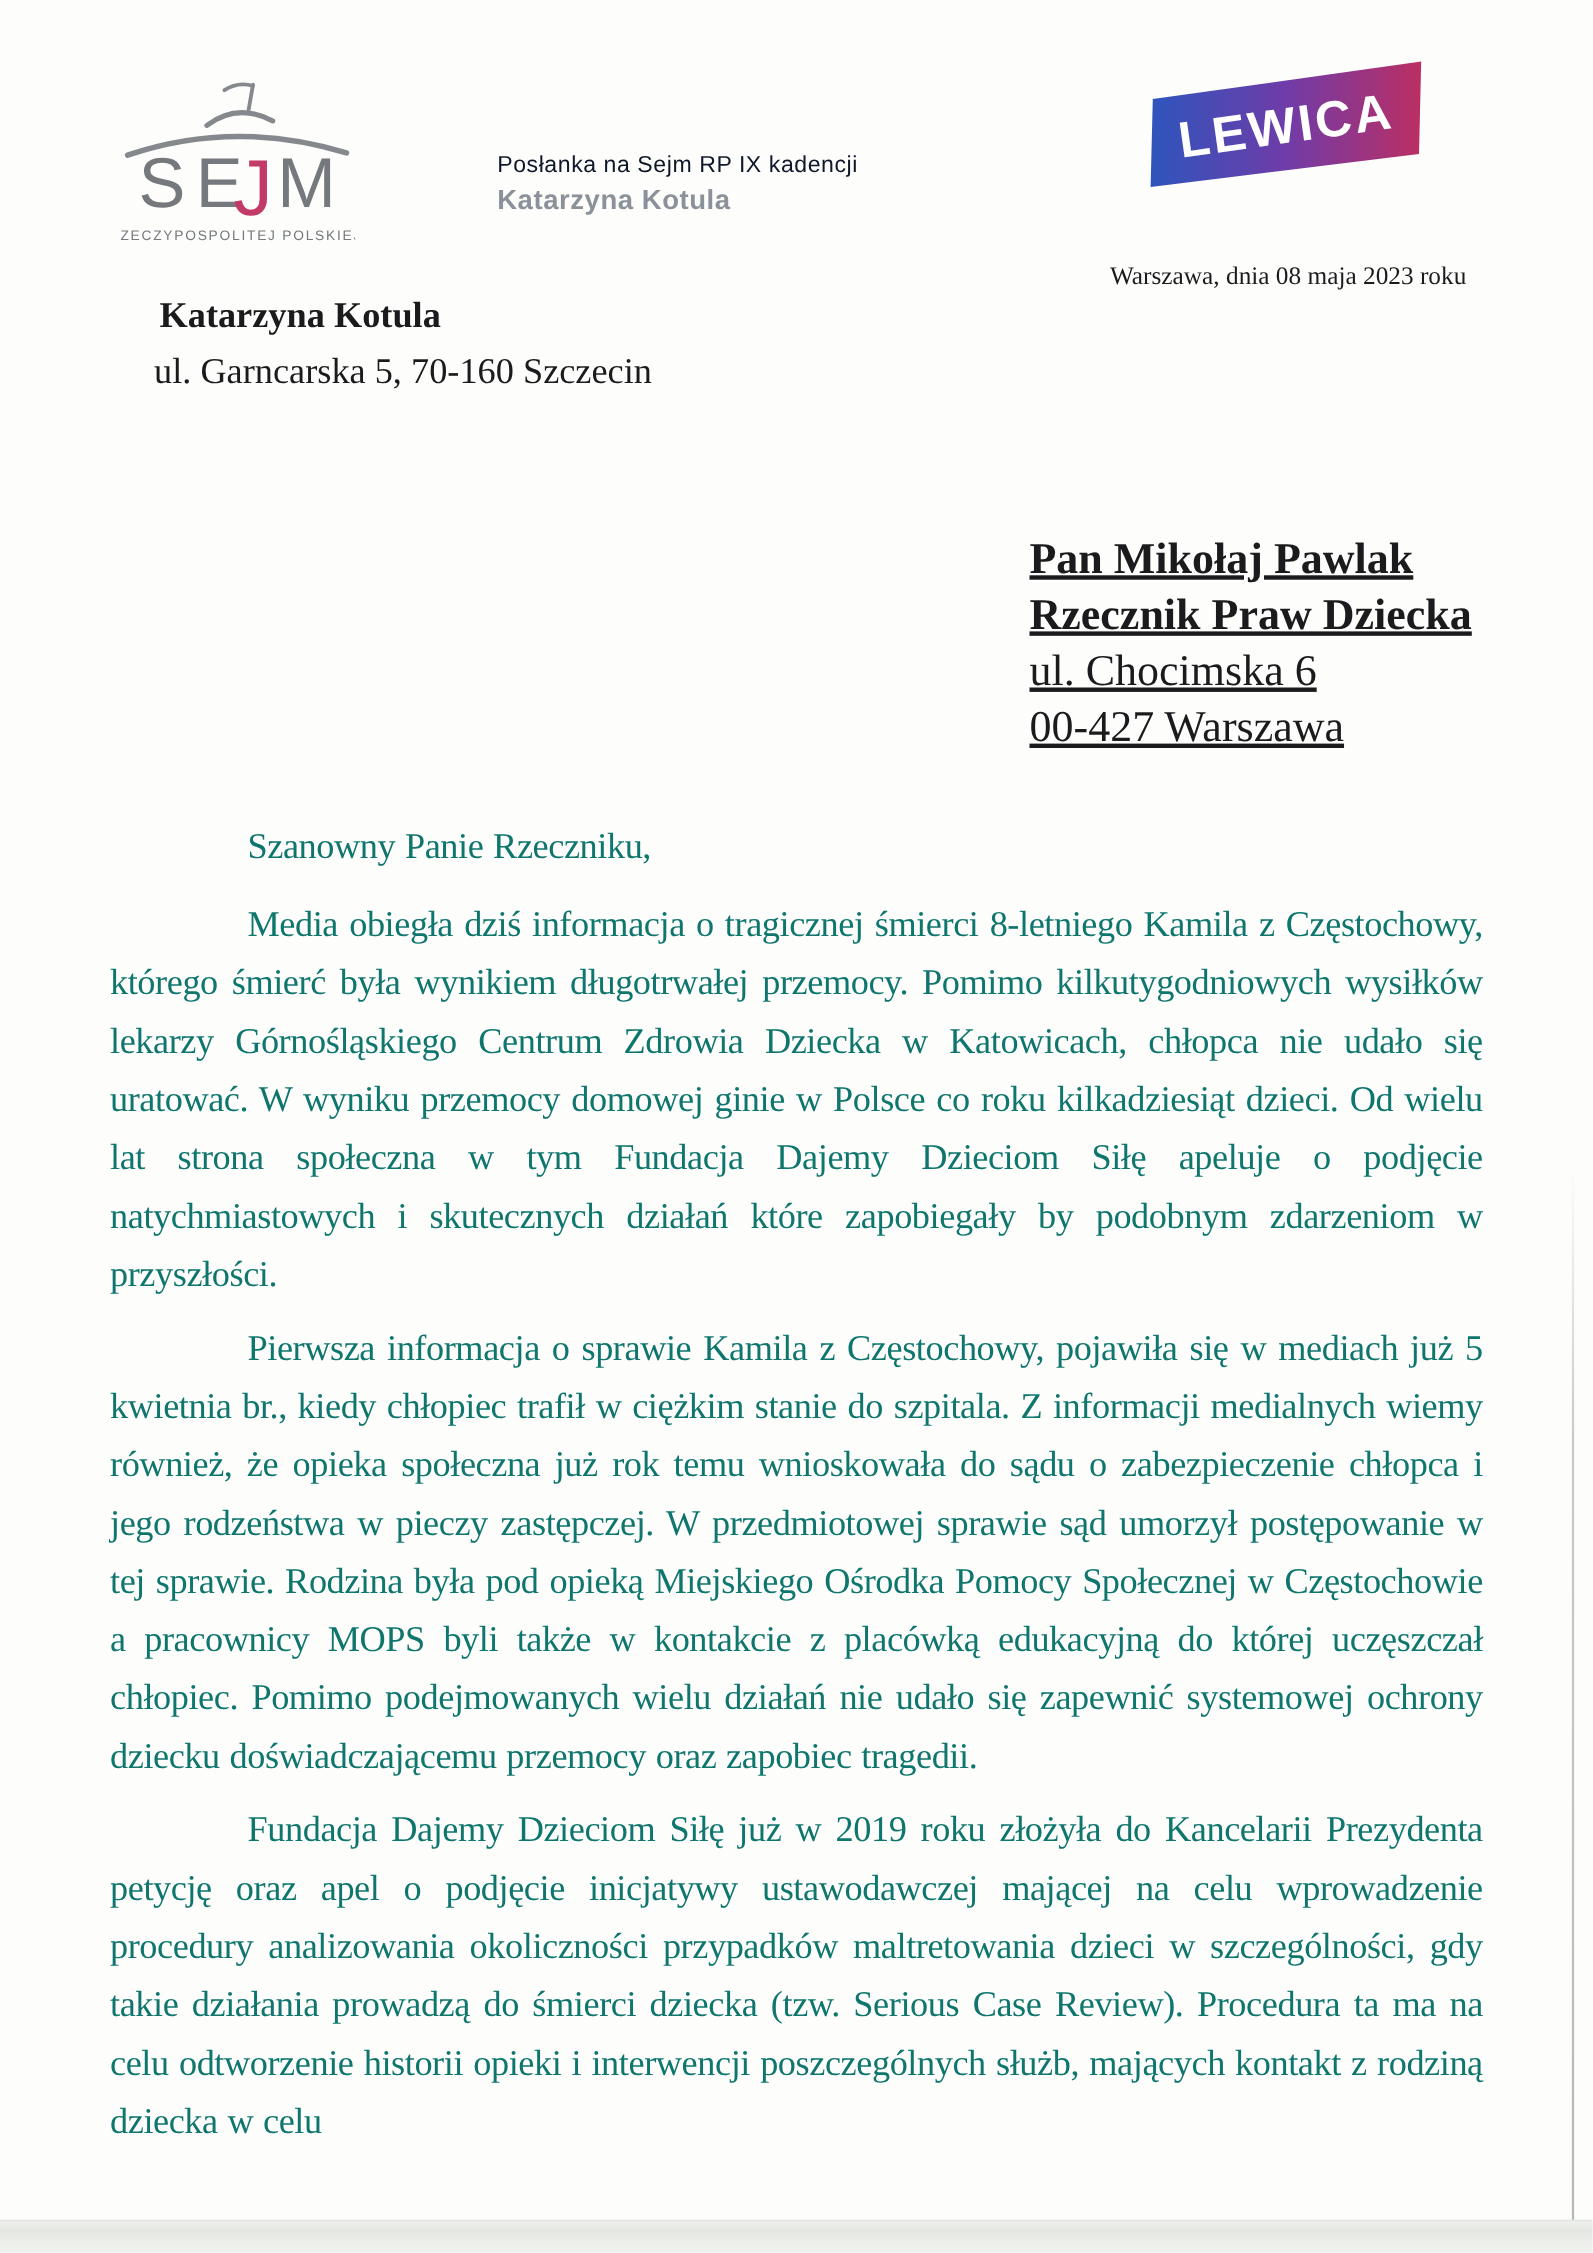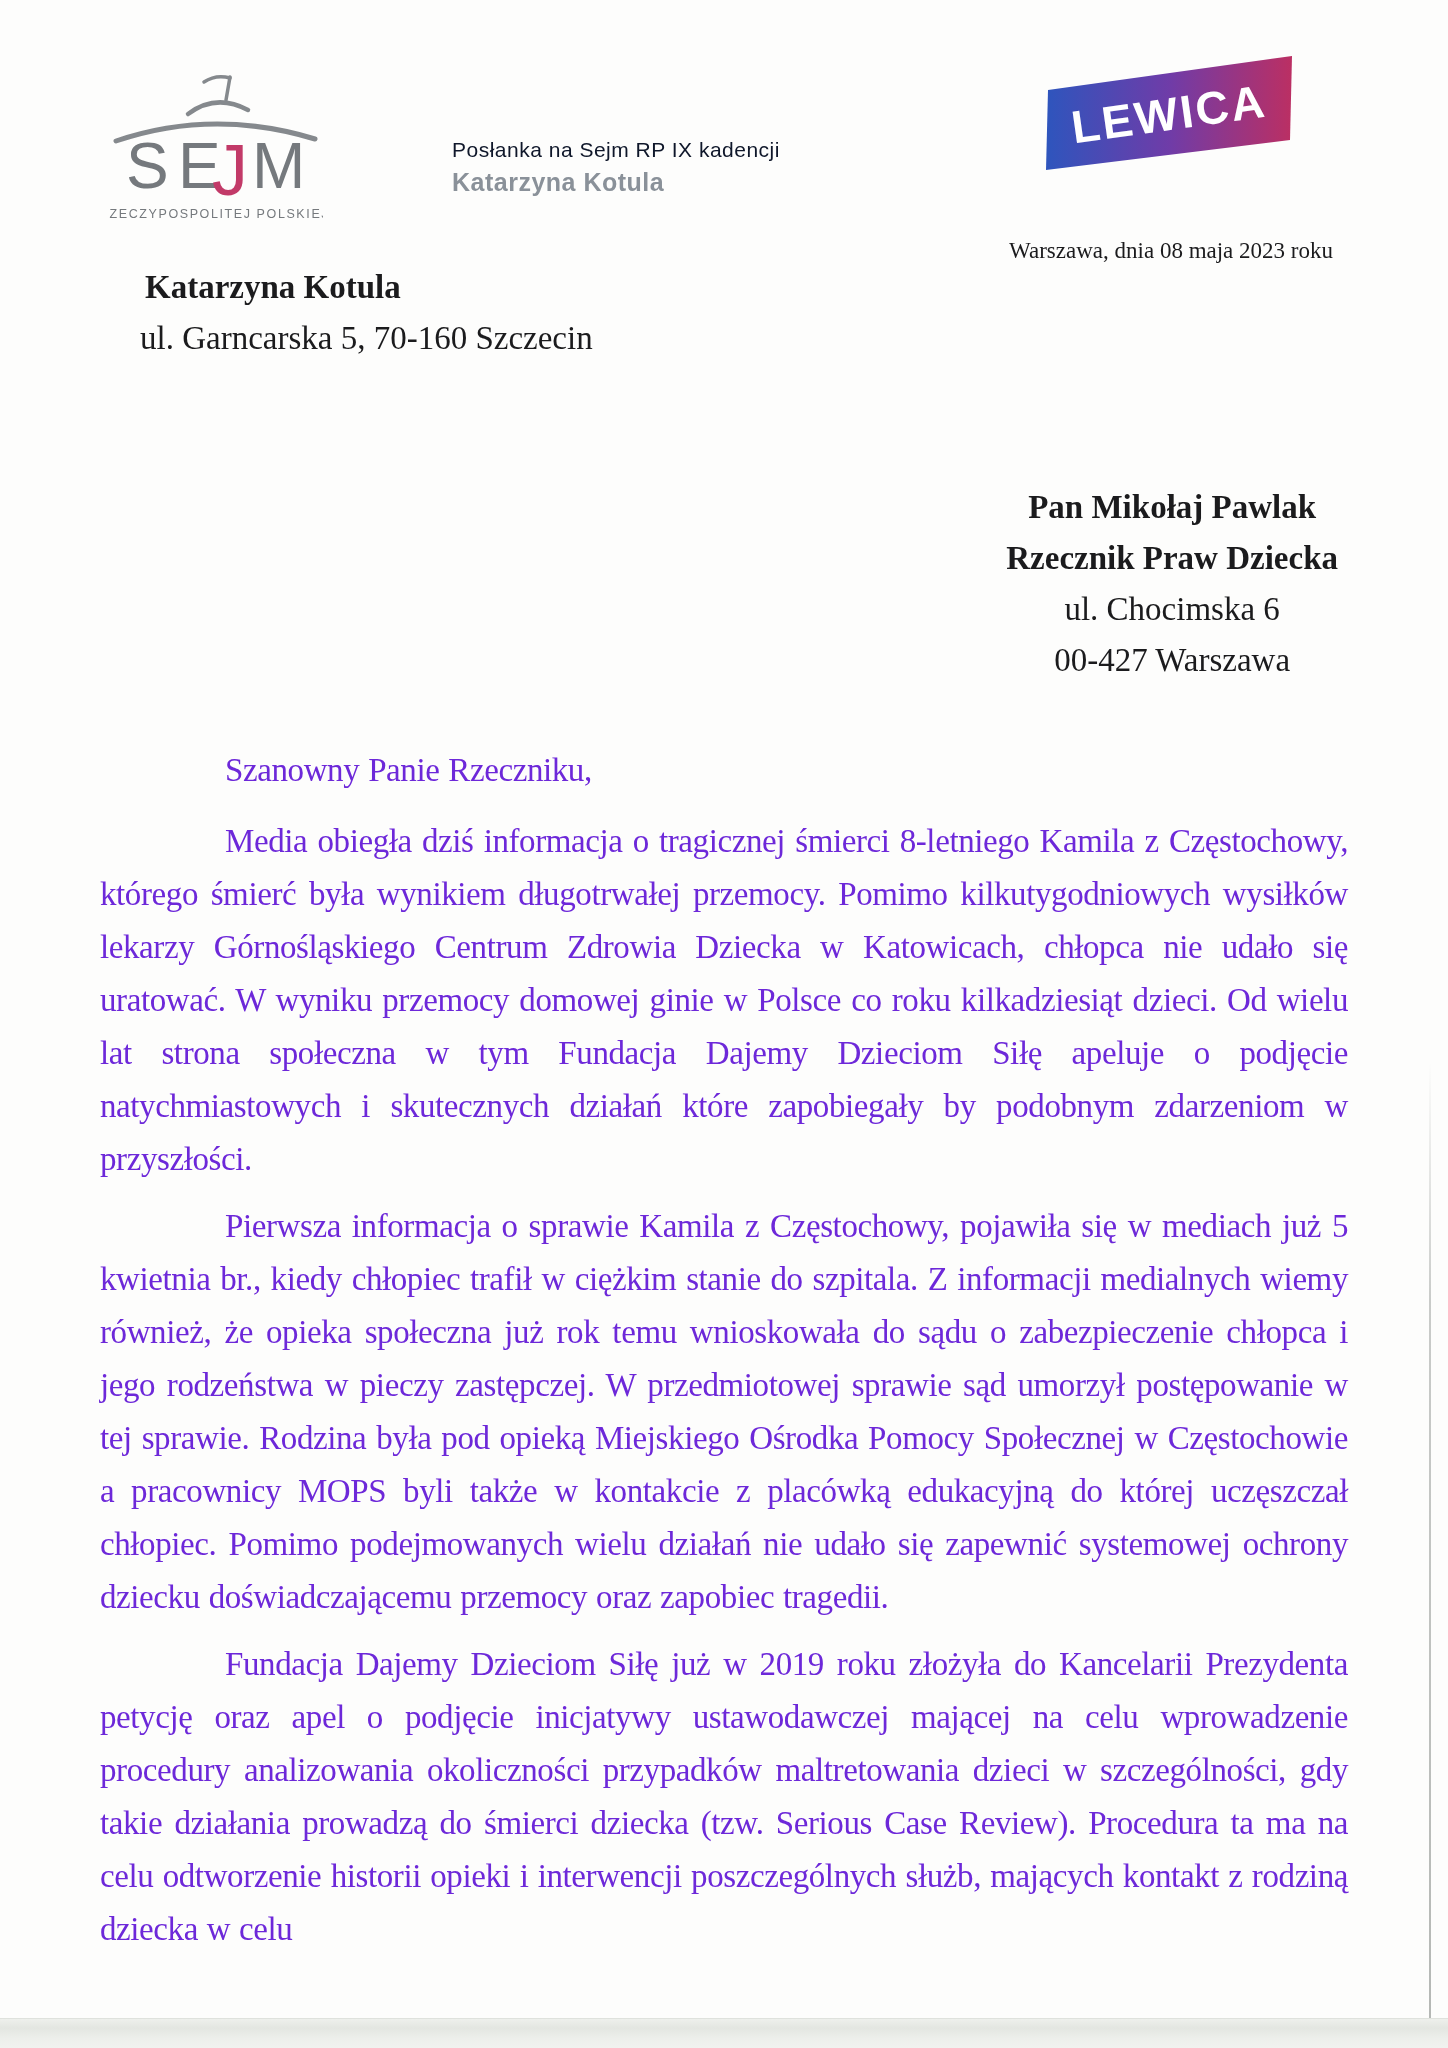--- a/index.html
+++ b/index.html
@@ -19,25 +19,25 @@
   .lewica-text{font-family:"Liberation Sans",sans-serif;font-weight:700;}
 
   .date{position:absolute;right:115px;top:238px;font-size:23px;color:#1b1b1d;}
 
   
   .sender{position:absolute;left:145px;top:266px;font-size:33px;line-height:43px;color:#1b1b1d;}
   .sender .bold{font-weight:700;}
   .sender .underline{text-decoration:underline;text-underline-offset:6px;text-decoration-thickness:2px;}
   .sender .street{margin-top:8px;margin-left:-5px;}
 
-  .recipient{position:absolute;right:110px;top:482px;text-align:center;font-size:33px;line-height:51px;color:#1b1b1d;}
+  .recipient{position:absolute;right:110px;top:482px;text-align:left;font-size:40px;line-height:51px;color:#1b1b1d;text-decoration:underline;}
   .recipient .bold{font-weight:700;}
 
   
-  .letter-body{position:absolute;left:100px;top:744px;width:1248px;color:#6d28d9;}
+  .letter-body{position:absolute;left:100px;top:744px;width:1248px;color:#0f766e;}
   .letter-body p{margin:0 0 14px 0;font-size:33px;line-height:53px;text-align:justify;
                  text-indent:125px;letter-spacing:-0.4px;word-spacing:1px;}
   .letter-body p.salutation{text-align:left;margin-bottom:18px;}
 
   
   .scan-bottom{position:absolute;left:0;top:2018px;width:1448px;height:30px;
     border-top:1px solid #dfe2dd;
     background:linear-gradient(180deg,#eef0ec 0%,#e3e6e1 30%,#edefeb 65%,#f1f2ef 100%);}
   .scan-right{position:absolute;left:1429px;top:1062px;width:2px;height:956px;
     background:linear-gradient(180deg,rgba(201,203,201,0) 0%,#c9cbc9 25%,#b5b8b5 100%);}

